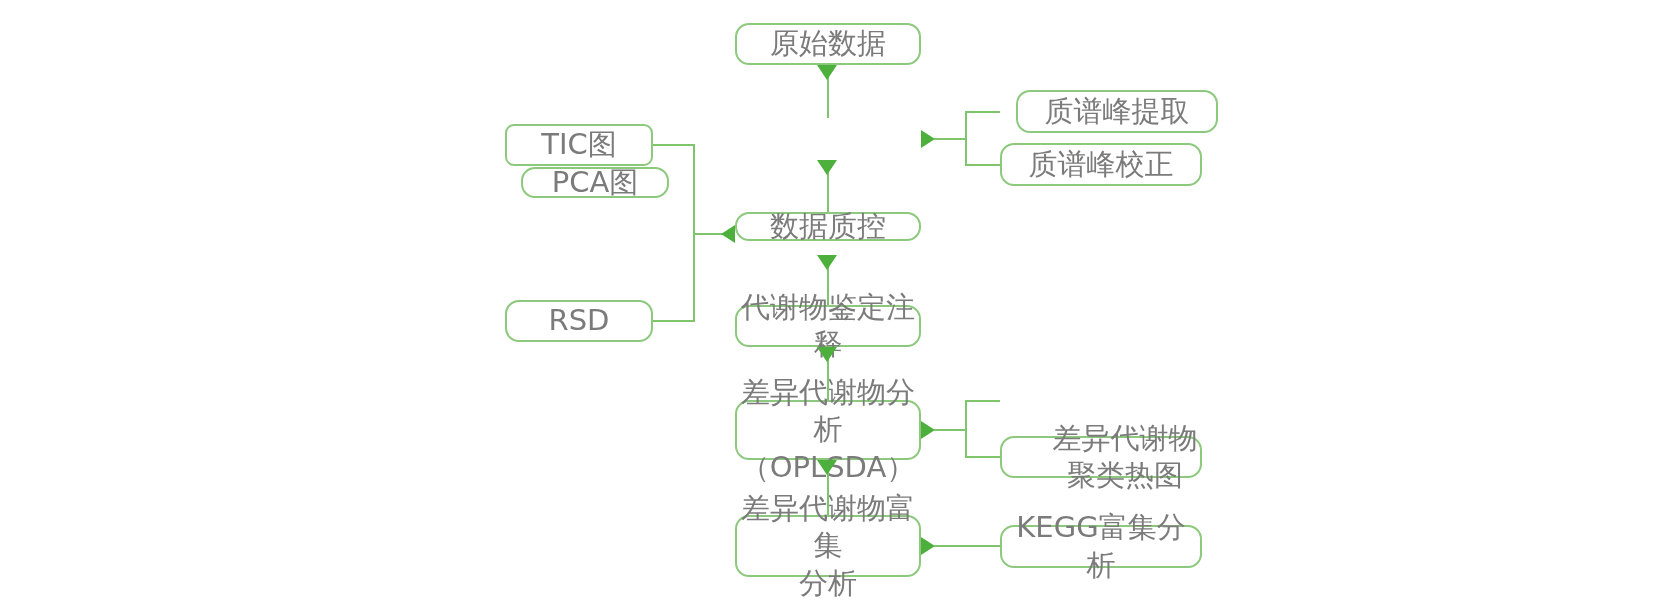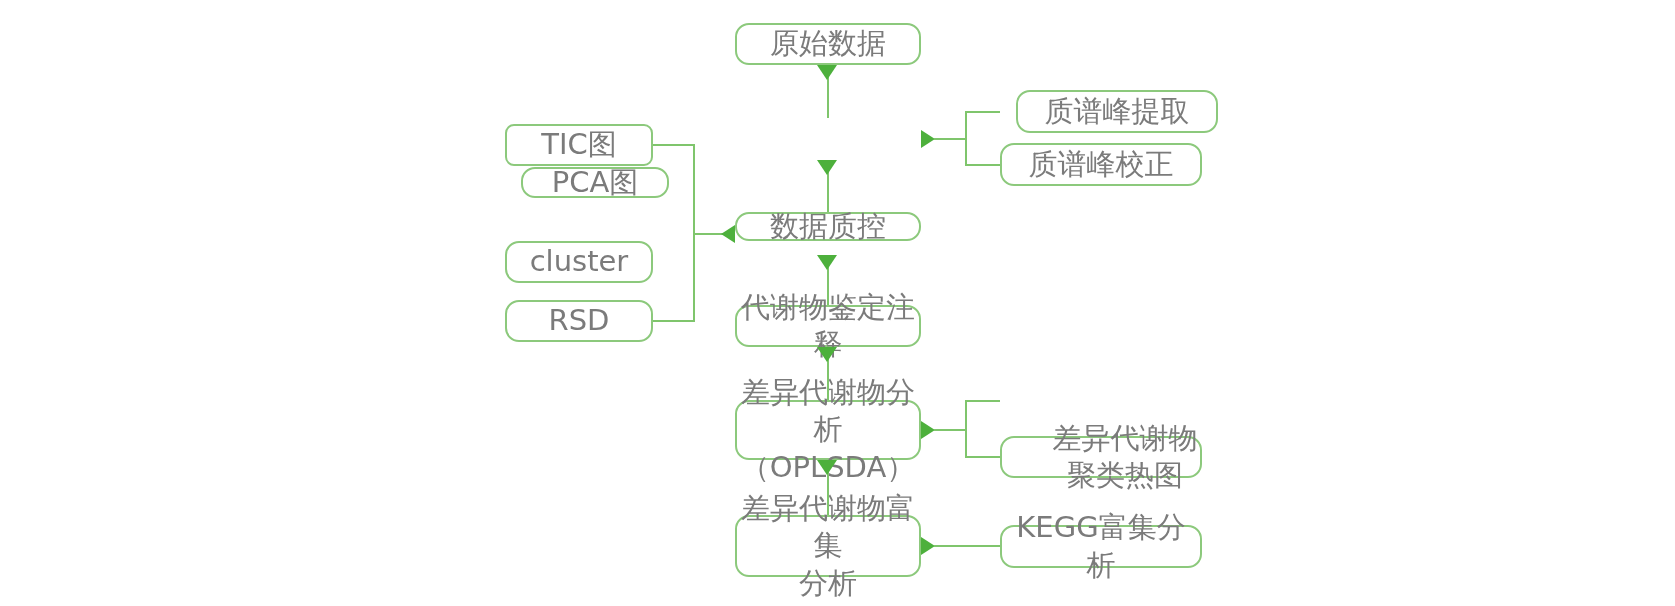--- a/index.html
+++ b/index.html
@@ -70,21 +70,20 @@
   <div class="node" style="left:735px; top:23px;  width:186px; height:42px;">原始数据</div>
   <div class="node" style="left:735px; top:212px; width:186px; height:29px;">数据质控</div>
   <div class="node" style="left:735px; top:305px; width:186px; height:42px;">代谢物鉴定注释</div>
   <div class="node" style="left:735px; top:515px; width:186px; height:62px;">差异代谢物富集
 分析</div>
   <div class="node" style="left:735px; top:400px; width:186px; height:60px;">差异代谢物分析
 （OPLSDA）</div>
 
   <div class="node" style="left:505px; top:124px; width:148px; height:42px;border-radius:9px;">TIC图</div>
   <div class="node" style="left:505px; top:167px; width:148px; height:31px;margin-left:16px;">PCA图</div>
-  <div class="node" style="left:505px; top:241px; width:148px; height:42px;">cluster</div>
   <div class="node" style="left:505px; top:300px; width:148px; height:42px;">RSD</div>
 
   <div class="node" style="left:1000px; top:90px;  width:202px; height:43px;margin-left:16px;">质谱峰提取</div>
   <div class="node" style="left:1000px; top:143px; width:202px; height:43px;">质谱峰校正</div>
   <div class="node" style="left:1000px; top:436px; width:202px; height:42px;padding-left:48px;">差异代谢物聚类热图</div>
   <div class="node" style="left:1000px; top:525px; width:202px; height:43px;">KEGG富集分析</div>
 
   <div class="line" style="left:827px; top:65px;  width:2px; height:53px;"></div>
   <div class="line" style="left:827px; top:160px; width:2px; height:52px;"></div>
   <div class="line" style="left:827px; top:255px; width:2px; height:50px;"></div>

